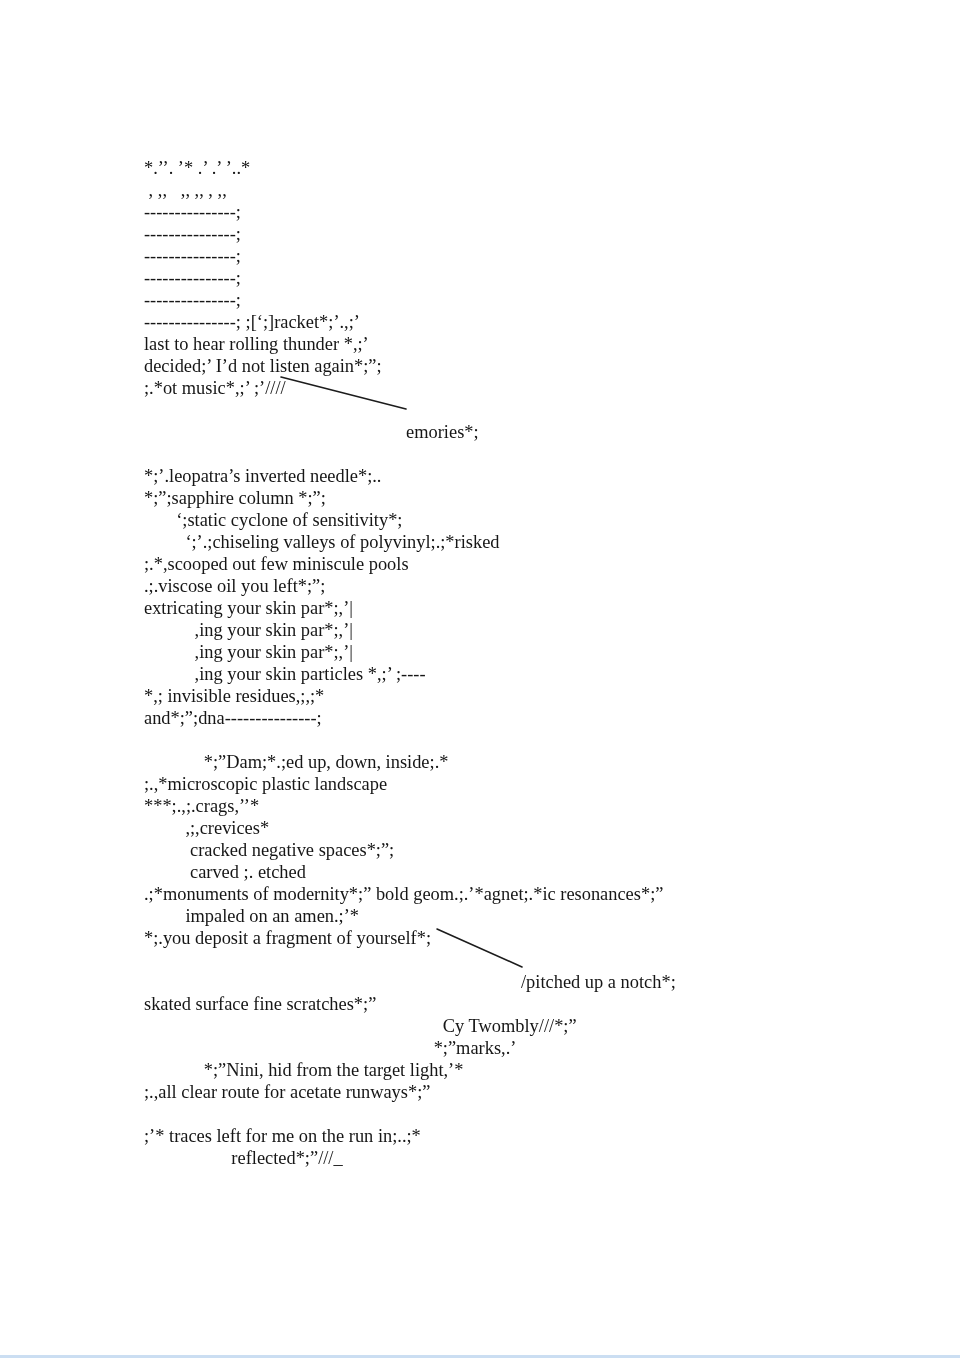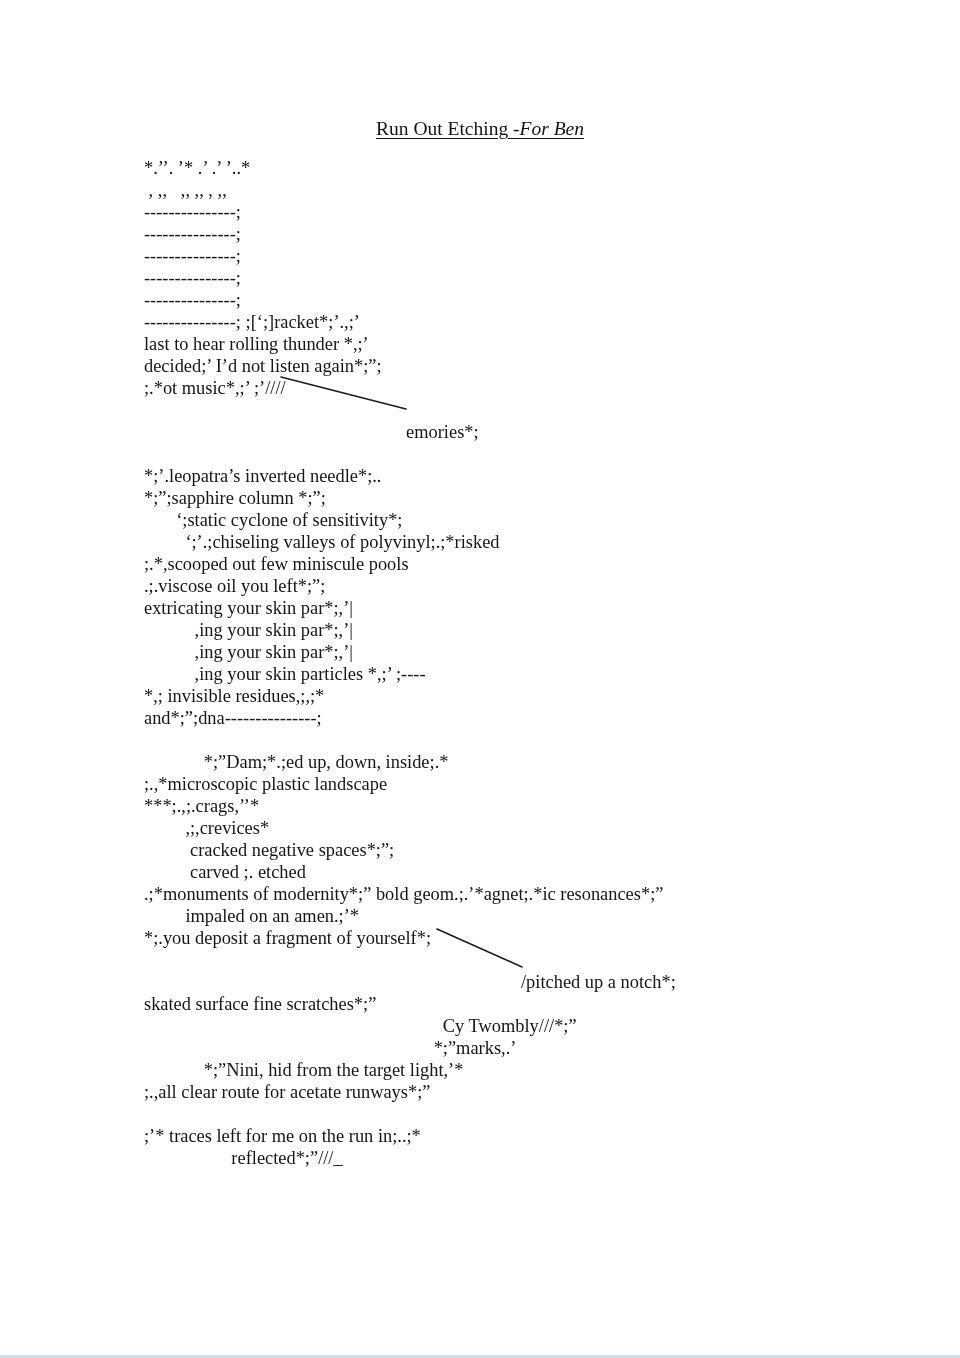--- a/index.html
+++ b/index.html
@@ -67,21 +67,20 @@
     height: 3px;
     background: #b9d3ee;
     opacity: 0.75;
   }
 </style>
 </head>
 <body>
 
 <div class="page" style="background: rgb(255, 255, 255);">
 
-  <div class="poem-title"><span>Run Out Etching </span><span class="dedication">-For Ben</span></div>
 
   <div class="poem-body" style="color: rgb(22, 22, 22);"><div class="poem-line">*.’’. ’* .’ .’ ’..*</div><div class="poem-line"> , ,,   ,, ,, , ,,</div><div class="poem-line">---------------;</div><div class="poem-line">---------------;</div><div class="poem-line">---------------;</div><div class="poem-line">---------------;</div><div class="poem-line">---------------;</div><div class="poem-line">---------------; ;[‘;]racket*;’.,;’</div><div class="poem-line">last to hear rolling thunder *,;’</div><div class="poem-line">decided;’ I’d not listen again*;”;</div><div class="poem-line">;.*ot music*,;’ ;’////</div><div class="poem-line"> </div><div class="poem-line">                                                         emories*;</div><div class="poem-line"> </div><div class="poem-line">*;’.leopatra’s inverted needle*;..</div><div class="poem-line">*;”;sapphire column *;”;</div><div class="poem-line">       ‘;static cyclone of sensitivity*;</div><div class="poem-line">         ‘;’.;chiseling valleys of polyvinyl;.;*risked</div><div class="poem-line">;.*,scooped out few miniscule pools</div><div class="poem-line">.;.viscose oil you left*;”;</div><div class="poem-line">extricating your skin par*;,’|</div><div class="poem-line">           ,ing your skin par*;,’|</div><div class="poem-line">           ,ing your skin par*;,’|</div><div class="poem-line">           ,ing your skin particles *,;’ ;----</div><div class="poem-line">*,; invisible residues,;,;*</div><div class="poem-line">and*;”;dna---------------;</div><div class="poem-line"> </div><div class="poem-line">             *;”Dam;*.;ed up, down, inside;.*</div><div class="poem-line">;.,*microscopic plastic landscape</div><div class="poem-line">***;.,;.crags,’’*</div><div class="poem-line">         ,;,crevices*</div><div class="poem-line">          cracked negative spaces*;”;</div><div class="poem-line">          carved ;. etched</div><div class="poem-line">.;*monuments of modernity*;” bold geom.;.’*agnet;.*ic resonances*;”</div><div class="poem-line">         impaled on an amen.;’*</div><div class="poem-line">*;.you deposit a fragment of yourself*;</div><div class="poem-line"> </div><div class="poem-line">                                                                                  /pitched up a notch*;</div><div class="poem-line">skated surface fine scratches*;”</div><div class="poem-line">                                                                 Cy Twombly///*;”</div><div class="poem-line">                                                               *;”marks,.’</div><div class="poem-line">             *;”Nini, hid from the target light,’*</div><div class="poem-line">;.,all clear route for acetate runways*;”</div><div class="poem-line"> </div><div class="poem-line">;’* traces left for me on the run in;..;*</div><div class="poem-line">                   reflected*;”///_</div></div>
 
   <svg class="stroke-overlay" viewBox="0 0 960 1358" xmlns="http://www.w3.org/2000/svg">
       <line x1="281" y1="377" x2="406" y2="409"></line>
       <line x1="437" y1="929" x2="522" y2="967"></line>
     </svg>
 
   <div class="window-bottom-edge" style="background: rgb(185, 211, 238);"></div>
 </div>

